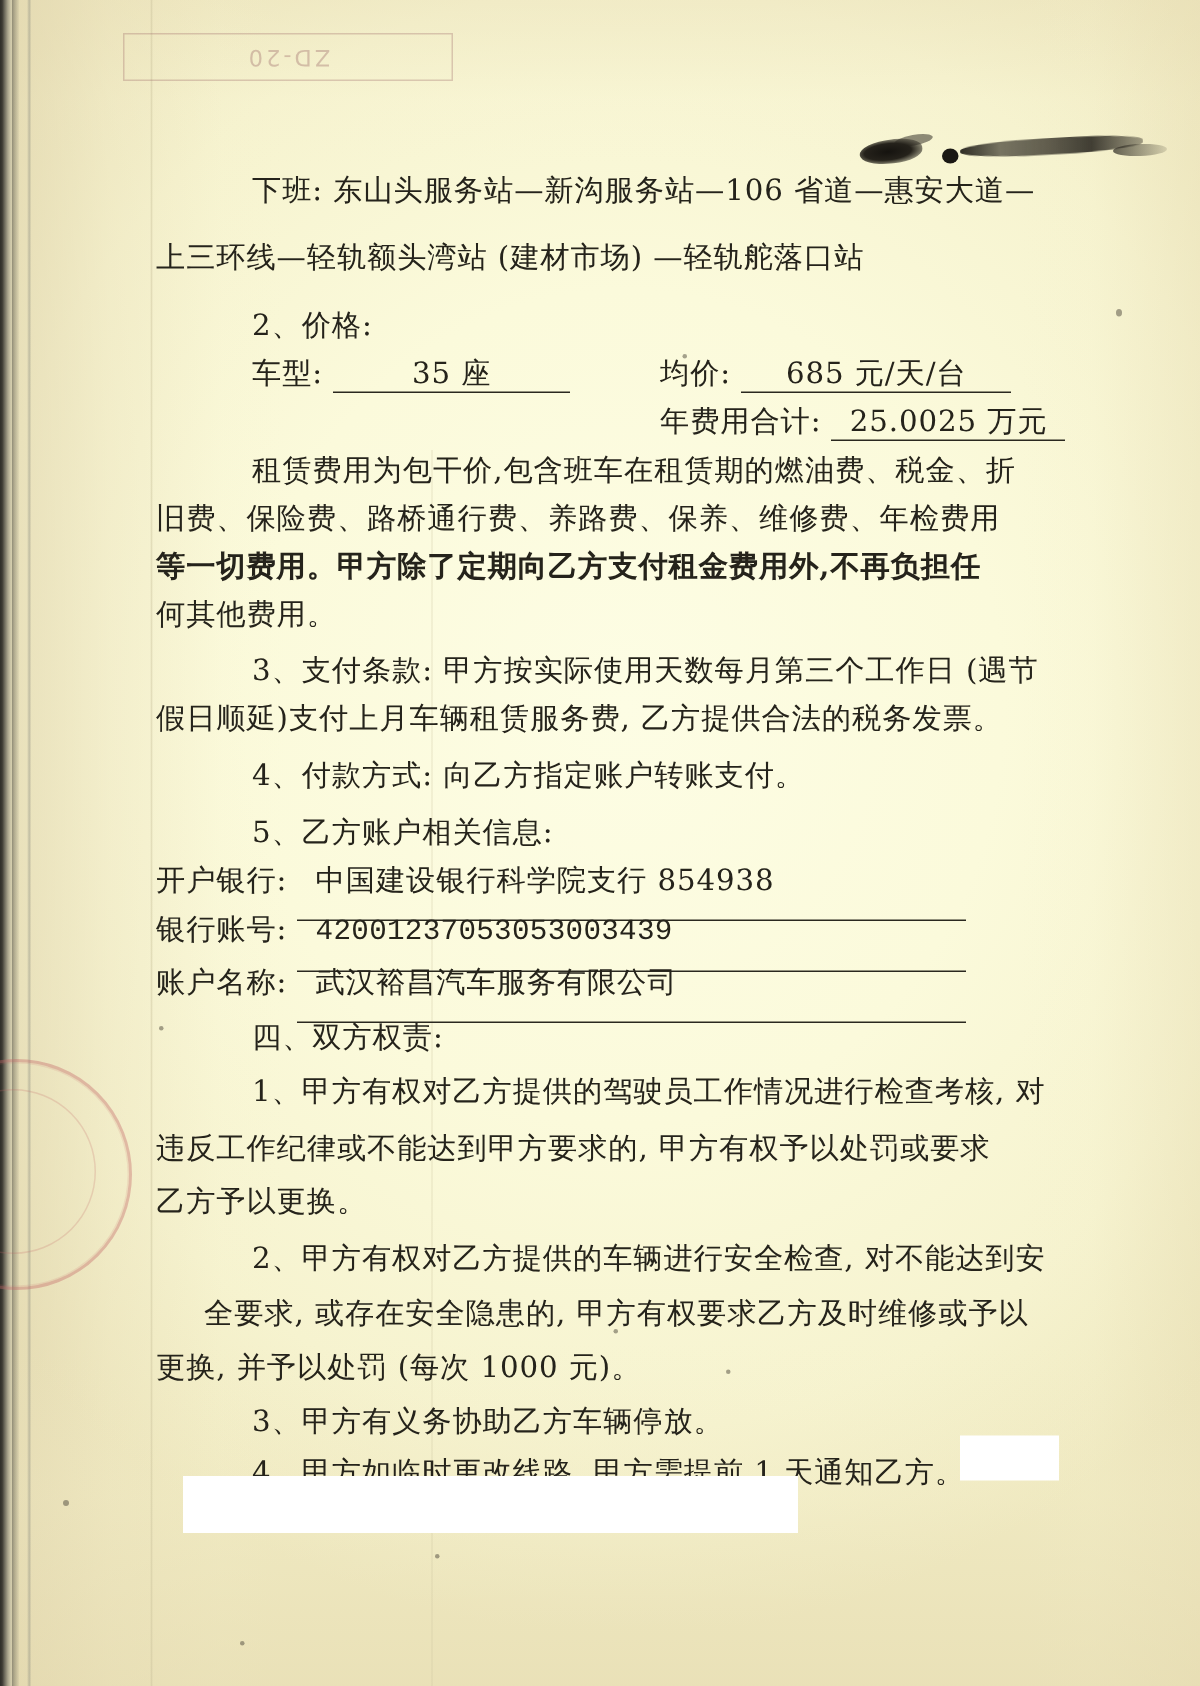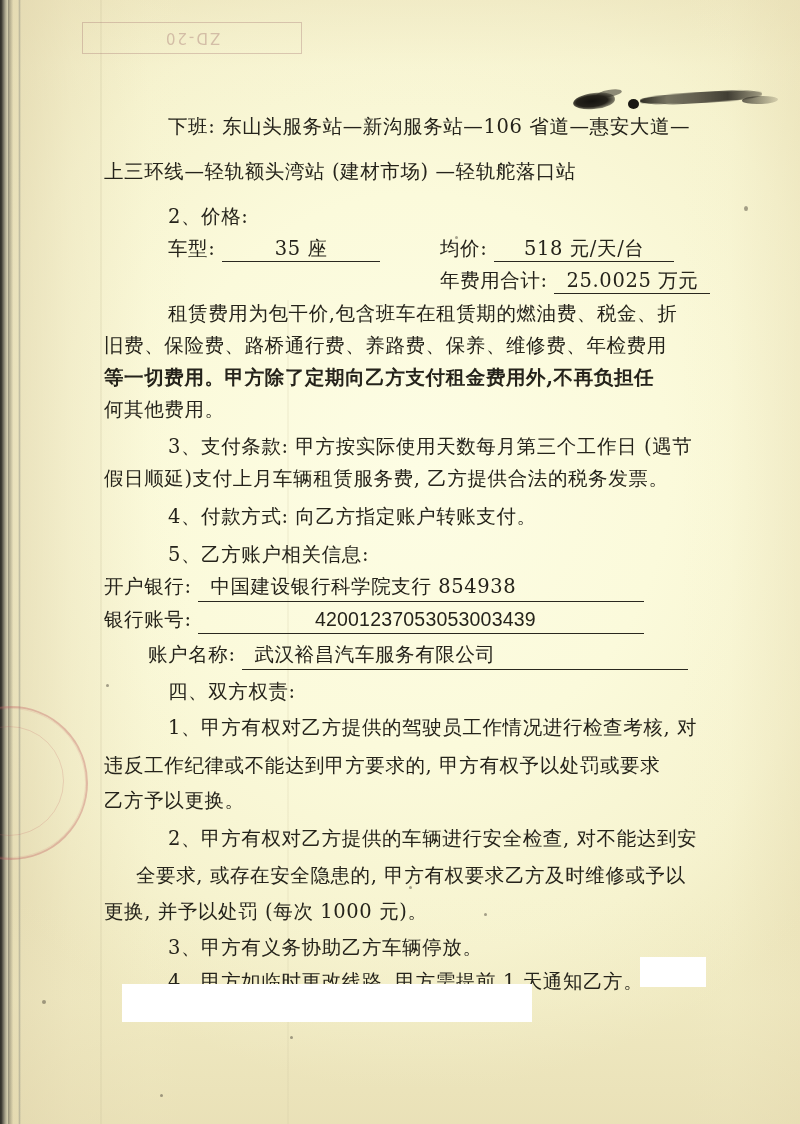--- a/index.html
+++ b/index.html
@@ -94,21 +94,21 @@
     display: inline-block;
     border-bottom: 1.6px solid #2a281f;
     text-align: center;
     padding: 0 4px 1px 4px;
     line-height: 1.15;
   }
   .fld-l {
     display: inline-block;
     border-bottom: 1.6px solid #2a281f;
     text-align: left;
-    padding: 0 4px 3px 12px;
+    padding: 0 4px 15px 12px;
     line-height: 1.15;
   }
 
   
   .stamp-top {
     position: absolute;
     left: 82px; top: 22px;
     width: 218px; height: 30px;
     border: 1.5px solid rgba(150,96,98,0.40);
     color: rgba(150,96,98,0.46);
@@ -235,21 +235,21 @@
 
     <div class="line" style="left:168px; top:203px;">2、价格:</div>
 
     <div class="line" style="left:168px; top:235px;">
       <span>车型:</span>
       <span class="fld" style="width:150px;">35 座</span>
     </div>
 
     <div class="line" style="left:440px; top:235px;">
       <span>均价:</span>
-      <span class="fld" style="width:172px;">518 元/天/台</span>
+      <span class="fld" style="width:172px;">685 元/天/台</span>
     </div>
 
     <div class="line" style="left:440px; top:267px;">
       <span>年费用合计:</span>
       <span class="fld" style="width:148px;">25.0025 万元</span>
     </div>
 
     <div class="line" style="left:168px; top:300px;">租赁费用为包干价,包含班车在租赁期的燃油费、税金、折</div>
     <div class="line" style="left:104px; top:332px;">旧费、保险费、路桥通行费、养路费、保养、维修费、年检费用</div>
     <div class="line" style="left:104px; top:364px;font-weight:bold;">等一切费用。甲方除了定期向乙方支付租金费用外,不再负担任</div>
@@ -262,24 +262,24 @@
 
     <div class="line" style="left:168px; top:541px;">5、乙方账户相关信息:</div>
 
     <div class="line" style="left:104px; top:573px;">
       <span>开户银行:</span>
       <span class="fld-l" style="width:430px;">中国建设银行科学院支行  854938</span>
     </div>
 
     <div class="line" style="left:104px; top:606px;">
       <span>银行账号:</span>
-      <span class="fld-l" style="width:430px; font-family:Liberation Sans, sans-serif; letter-spacing:0.2px;text-align:center;">42001237053053003439</span>
-    </div>
-
-    <div class="line" style="left:104px; top:641px;margin-left:44px;">
+      <span class="fld-l" style="width:430px; font-family:Liberation Mono, monospace; letter-spacing:0.2px;">42001237053053003439</span>
+    </div>
+
+    <div class="line" style="left:104px; top:641px;">
       <span>账户名称:</span>
       <span class="fld-l" style="width:430px;">武汉裕昌汽车服务有限公司</span>
     </div>
 
     <div class="line" style="left:168px; top:678px;">四、双方权责:</div>
 
     <div class="line" style="left:168px; top:714px;">1、甲方有权对乙方提供的驾驶员工作情况进行检查考核, 对</div>
     <div class="line" style="left:104px; top:752px;">违反工作纪律或不能达到甲方要求的, 甲方有权予以处罚或要求</div>
     <div class="line" style="left:104px; top:787px;font-family:Liberation Serif, serif;">乙方予以更换。</div>
 

